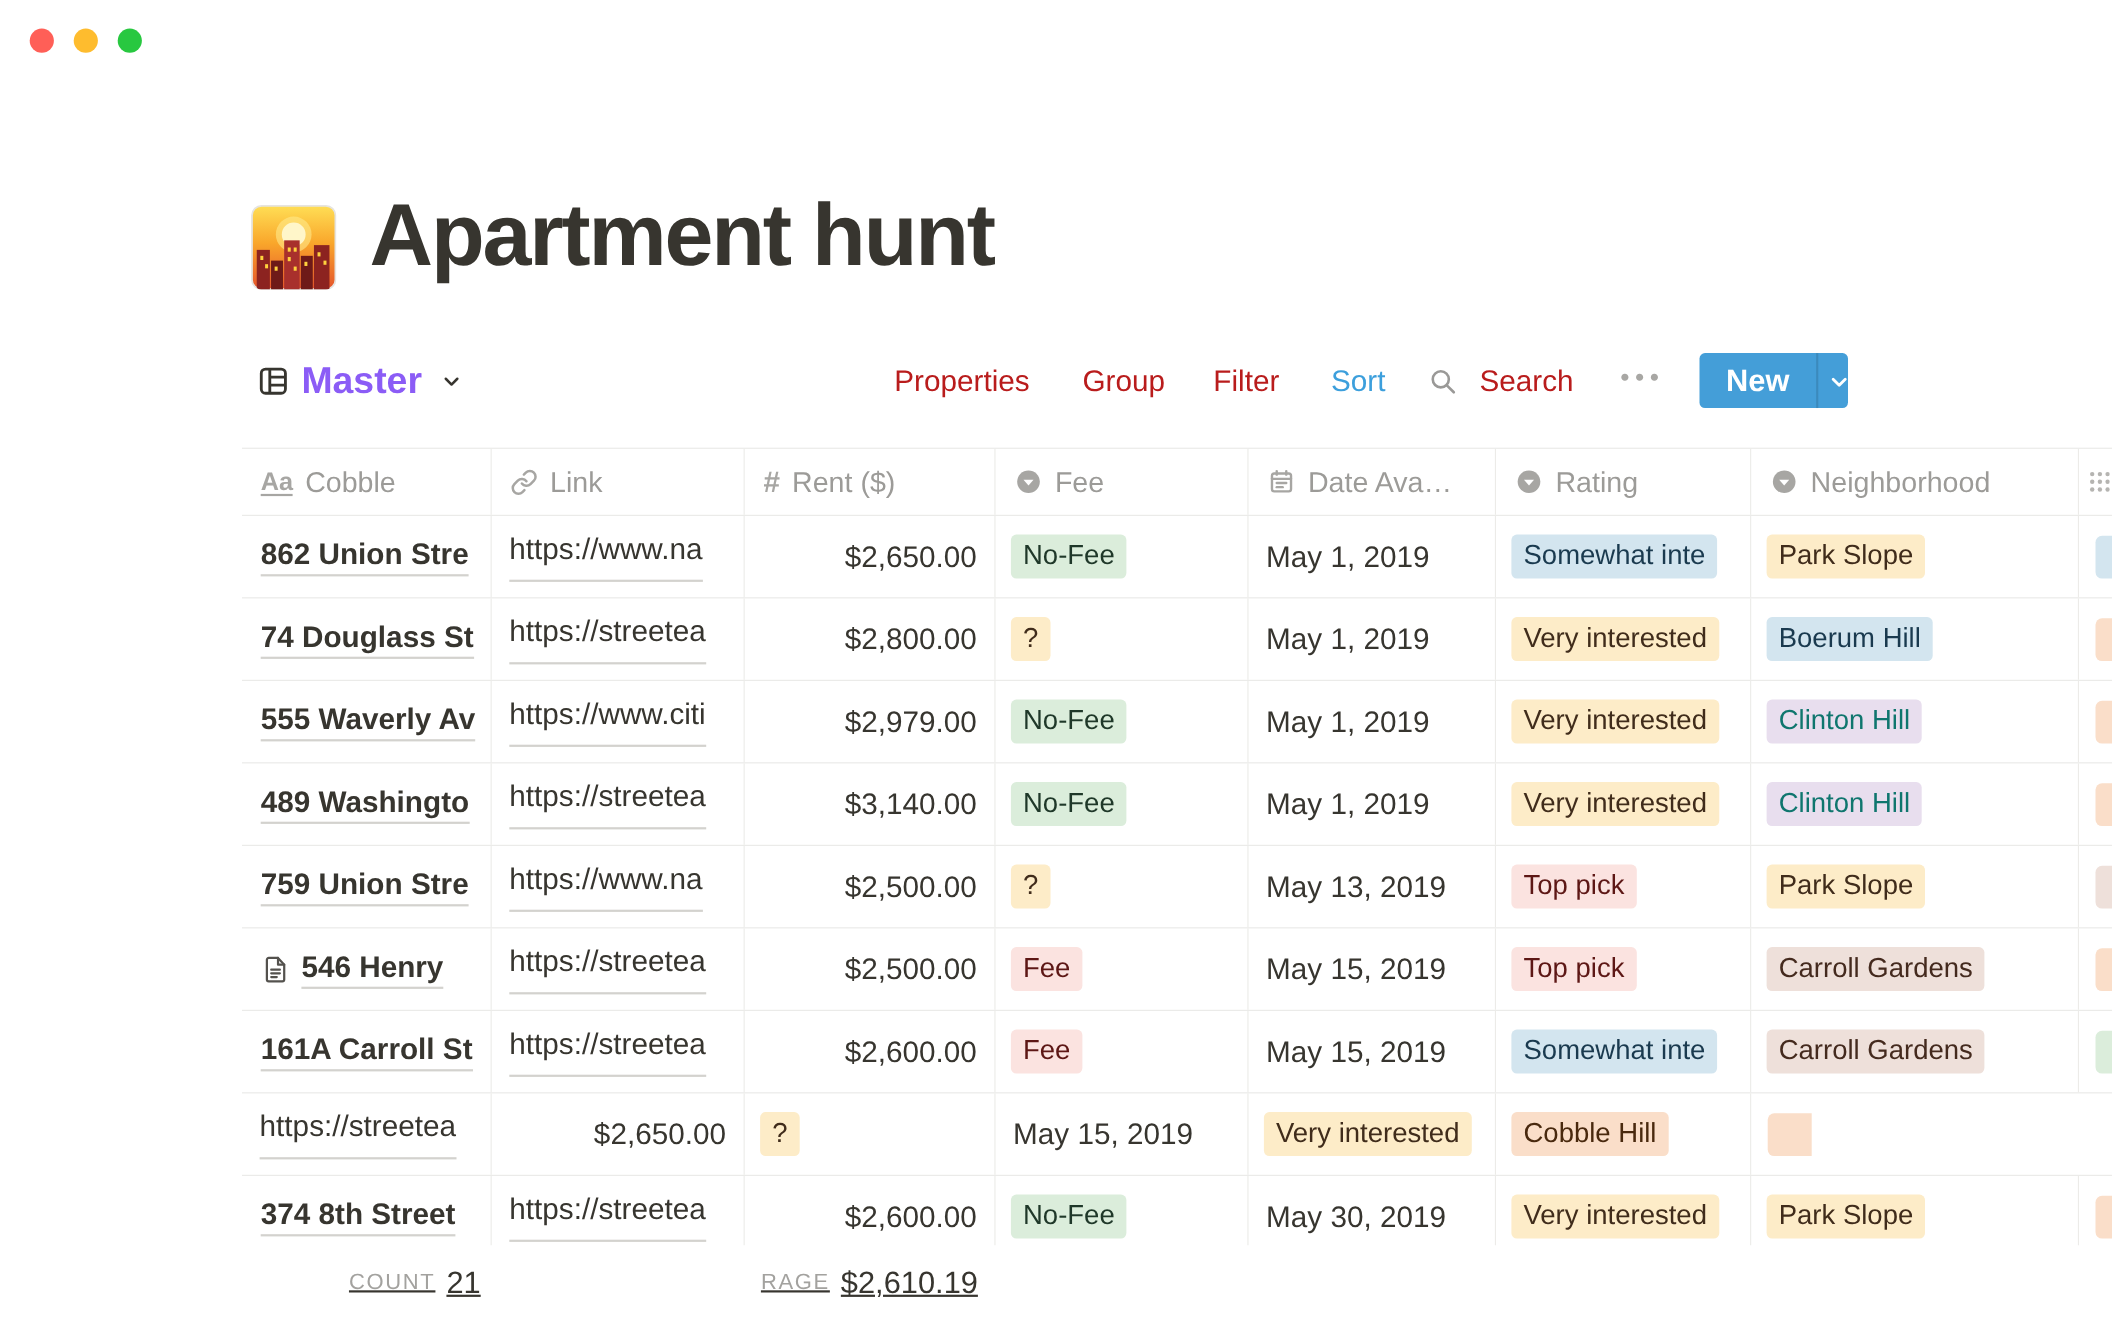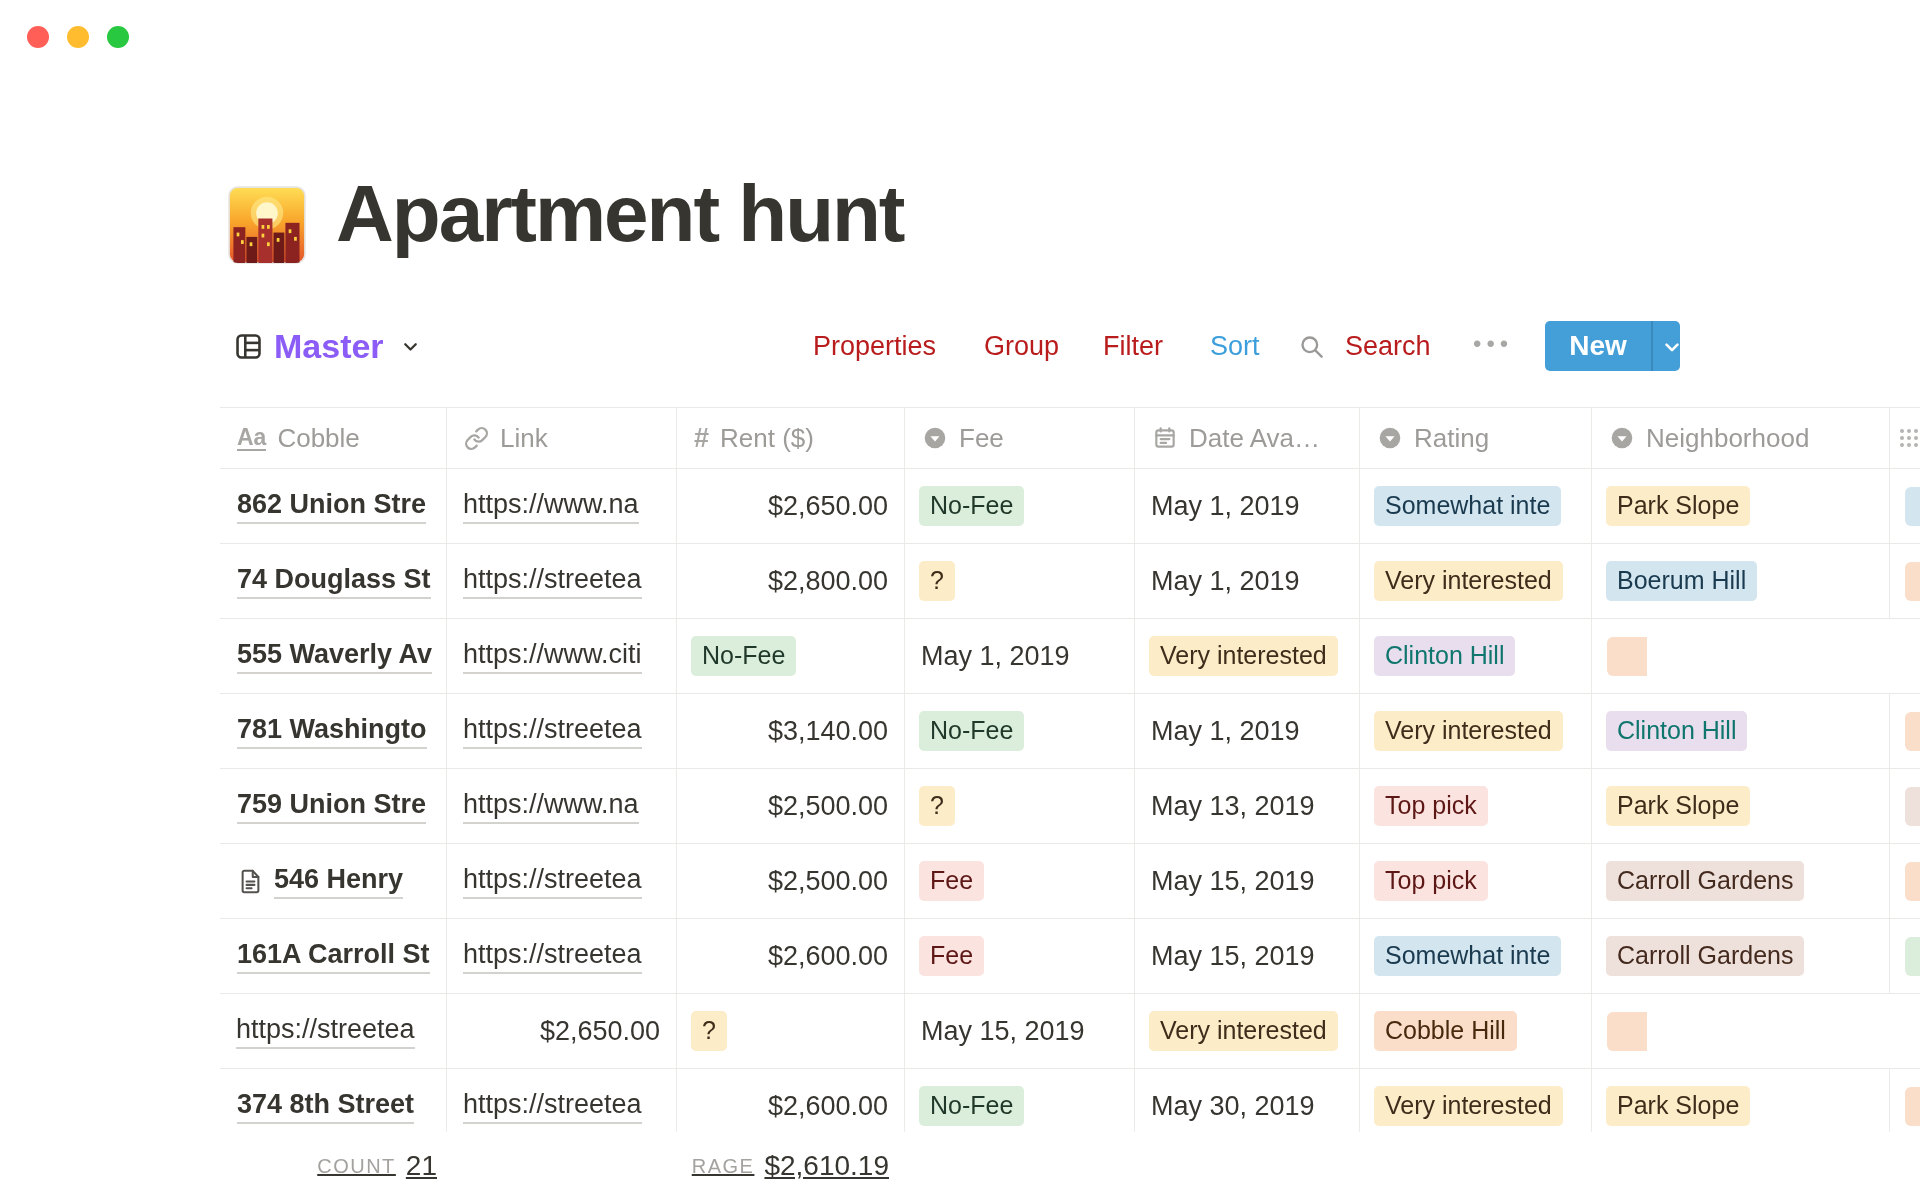--- a/index.html
+++ b/index.html
@@ -48,21 +48,21 @@
   .aa-ic { font-size:23px; font-weight:600; color:#A7A6A3; border-bottom:2.5px solid #A7A6A3; line-height:1.05; }
   .hash-ic { font-size:27px; font-weight:600; color:#A7A6A3; }
 
   .tbody { height:663px; overflow:hidden; }
   .row { height:75px; border-bottom:1px solid #E9E9E7; }
   .row > div { border-right:1px solid #ECEBE8; display:flex; align-items:center; overflow:hidden; white-space:nowrap; }
   .row > div:last-child { border-right:none; }
   .c-address { padding-left:17px; gap:10px; font-size:27px; font-weight:600; }
   .c-address .u { border-bottom:2px solid #D3D2CE; padding-bottom:2px; }
   .c-link { padding-left:16px; font-size:27px; }
-  .c-link .u { border-bottom:2px solid #D3D2CE; padding-bottom:2px; }
+  .c-link .u { border-bottom:2px solid #D3D2CE; padding-bottom:12px; }
   .c-rent { justify-content:flex-end; padding-right:16px; font-size:27px; }
   .c-fee, .c-rating, .c-neigh { padding-left:14px; }
   .c-date { padding-left:16px; font-size:27px; }
   .chip {
     display:inline-block; font-size:25px; line-height:1.22; padding:4px 11px 5px;
     border-radius:5px; white-space:nowrap; max-width:100%;
   }
   .chip-green  { background:#DBEDDB; color:#1F3829; }
   .chip-yellow { background:#FDECC8; color:#402C1B; }
   .chip-red    { background:#FBE3E0; color:#5D1715; }
@@ -299,39 +299,42 @@
           <span class="edge-chip bg-orange"></span>
         </div>
       </div>
       <div class="grid-row row">
         <div class="c-address">
           <span class="u">555 Waverly Av</span>
         </div>
         <div class="c-link">
           <span class="u">https://www.citi</span>
         </div>
+        <div class="c-rent">
+          <span>$2,979.00</span>
+        </div>
         <div class="c-fee">
           <span class="chip chip-green">No-Fee</span>
         </div>
         <div class="c-date">
           <span>May 1, 2019</span>
         </div>
         <div class="c-rating">
           <span class="chip chip-yellow">Very interested</span>
         </div>
         <div class="c-neigh">
           <span class="chip chip-purple">Clinton Hill</span>
         </div>
         <div class="c-edge">
           <span class="edge-chip bg-orange"></span>
         </div>
       </div>
       <div class="grid-row row">
         <div class="c-address">
-          <span class="u">781 Washingto</span>
+          <span class="u">489 Washingto</span>
         </div>
         <div class="c-link">
           <span class="u">https://streetea</span>
         </div>
         <div class="c-rent">
           <span>$3,140.00</span>
         </div>
         <div class="c-fee">
           <span class="chip chip-green">No-Fee</span>
         </div>

